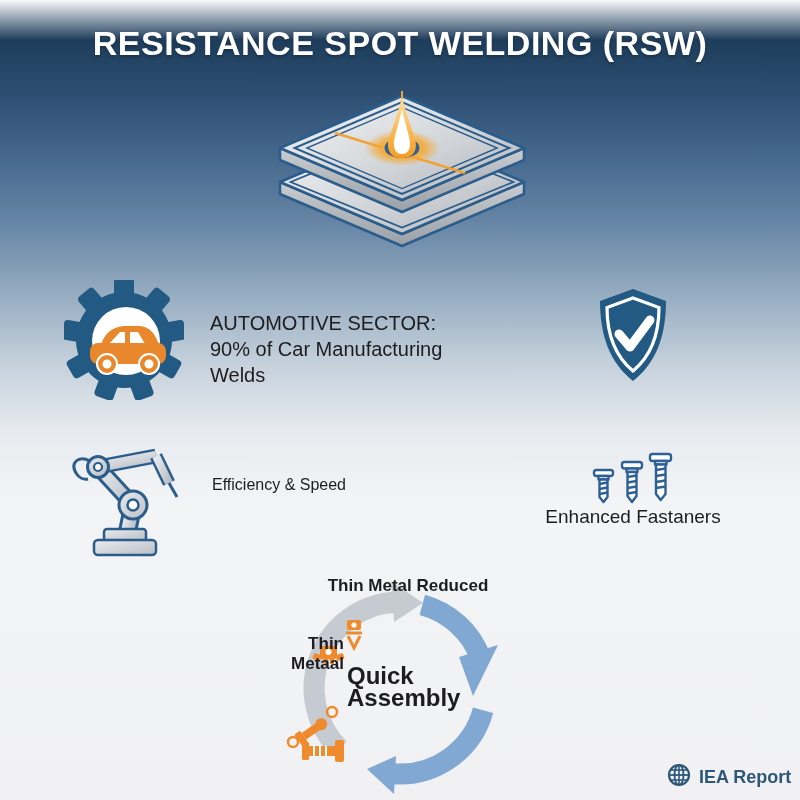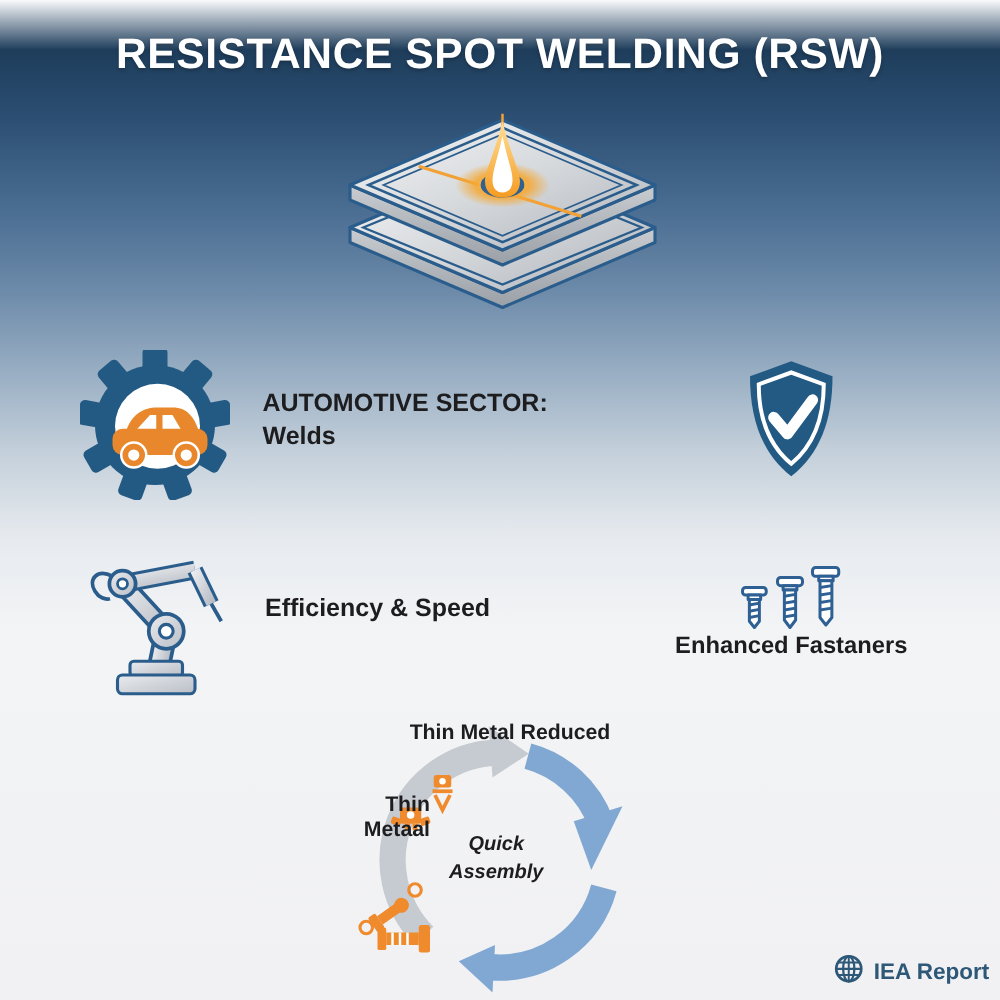--- a/index.html
+++ b/index.html
@@ -10,30 +10,30 @@
       #1b3a57 0%, #24456607 0%, #1e3d5b 5%, #2c4f73 12%,
       #4a6d92 21%, #6c8aa9 29%, #97adc2 37%,
       #c3cfda 45%, #e7ebef 54%, #f3f4f6 63%, #f1f1f3 100%);
   }
   .title{
     position:absolute;top:24px;left:0;width:800px;text-align:center;
     color:#ffffff;font-size:34px;font-weight:700;letter-spacing:.5px;
     text-shadow:0 2px 3px rgba(0,0,0,.25);
   }
   .abs{position:absolute;}
-  .feat-text{color:#1d1d1f;font-weight:700;}
+  .feat-text{color:#1d1d1f;font-weight:400;}
   .auto-text{left:210px;top:310px;font-size:20px;line-height:26px;}
   .auto-text .caps{font-size:20px;}
   .shield-text{left:545px;top:386px;width:175px;text-align:center;font-size:19px;line-height:25px;}
-  .eff-text{left:212px;top:476px;font-size:20px;}
+  .eff-text{left:212px;top:476px;font-size:16px;}
   .fast-text{left:538px;top:506px;width:190px;text-align:center;font-size:19px;}
   .cycle-label{color:#1d1d1f;font-weight:700;}
   .cyc-top{left:308px;top:576px;width:200px;text-align:center;font-size:17px;}
   .cyc-left{left:252px;top:620px;width:92px;text-align:right;font-size:17px;margin-top:14px;}
-  .cyc-center{left:347px;top:665px;width:100px;text-align:center;font-size:16px;line-height:22px;font-weight:700;font-style:italic;}
+  .cyc-center{left:347px;top:665px;width:100px;text-align:left;font-size:24px;line-height:22px;font-weight:700;}
   .cyc-bottom{left:424px;top:733px;font-size:17px;}
   .brand{left:666px;top:762px;display:flex;align-items:flex-end;gap:7px;}
   .brand-text{color:#2d5878;font-size:18px;font-weight:700;}
 </style>
 </head>
 <body>
 
 <div class="canvas">
 
   <div class="title">RESISTANCE SPOT WELDING (RSW)</div>
@@ -108,20 +108,21 @@
       <rect x="26" y="63" width="76" height="21" rx="8" fill="#e8872b"></rect>
       <circle cx="43" cy="84" r="10" fill="#e8872b" stroke="#ffffff" stroke-width="2"></circle>
       <circle cx="43" cy="84" r="4.5" fill="#ffffff"></circle>
       <circle cx="85" cy="84" r="10" fill="#e8872b" stroke="#ffffff" stroke-width="2"></circle>
       <circle cx="85" cy="84" r="4.5" fill="#ffffff"></circle>
     </g>
   </svg>
 
   <div class="abs feat-text auto-text">
     <div class="caps">AUTOMOTIVE SECTOR:</div>
+    <div>90% of Car Manufacturing</div>
     <div>Welds</div>
   </div>
 
   <svg class="abs" style="left:594px;top:286px" width="78" height="100" viewBox="0 0 78 100">
     <path d="M39,3 L72,15 C72,50 62,77 39,95 C16,77 6,50 6,15 Z" fill="#235a84"></path>
     <path d="M39,12 L65,21.5 C65,49 57,70 39,85 C21,70 13,49 13,21.5 Z" fill="none" stroke="#ffffff" stroke-width="3.2"></path>
     <polyline points="25,48 36,61 56,34" fill="none" stroke="#ffffff" stroke-width="9" stroke-linecap="round" stroke-linejoin="round"></polyline>
   </svg>
 
 

